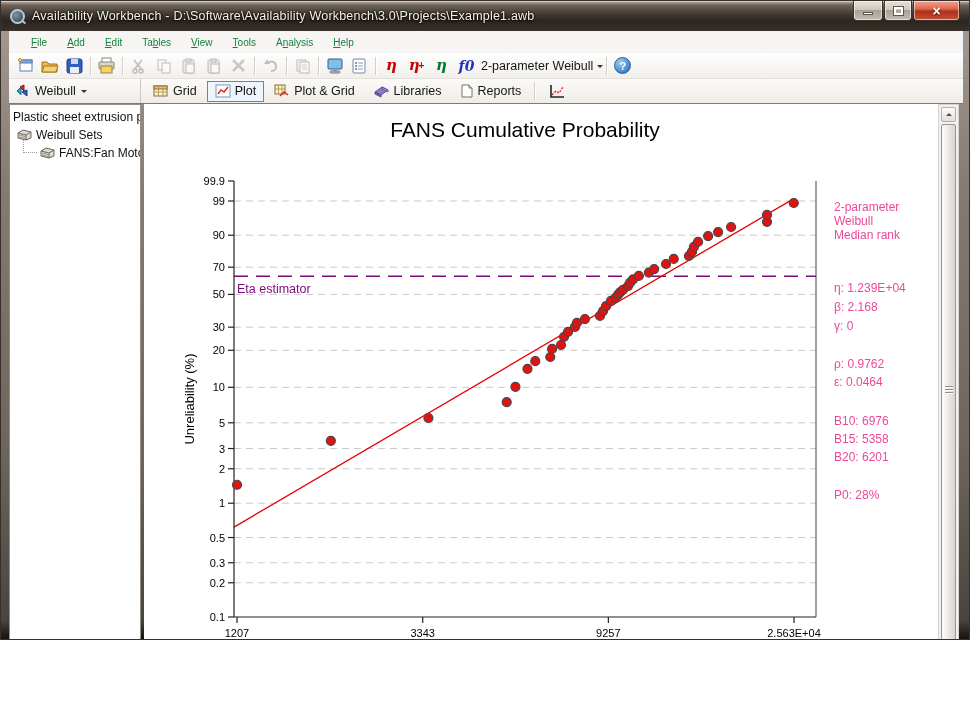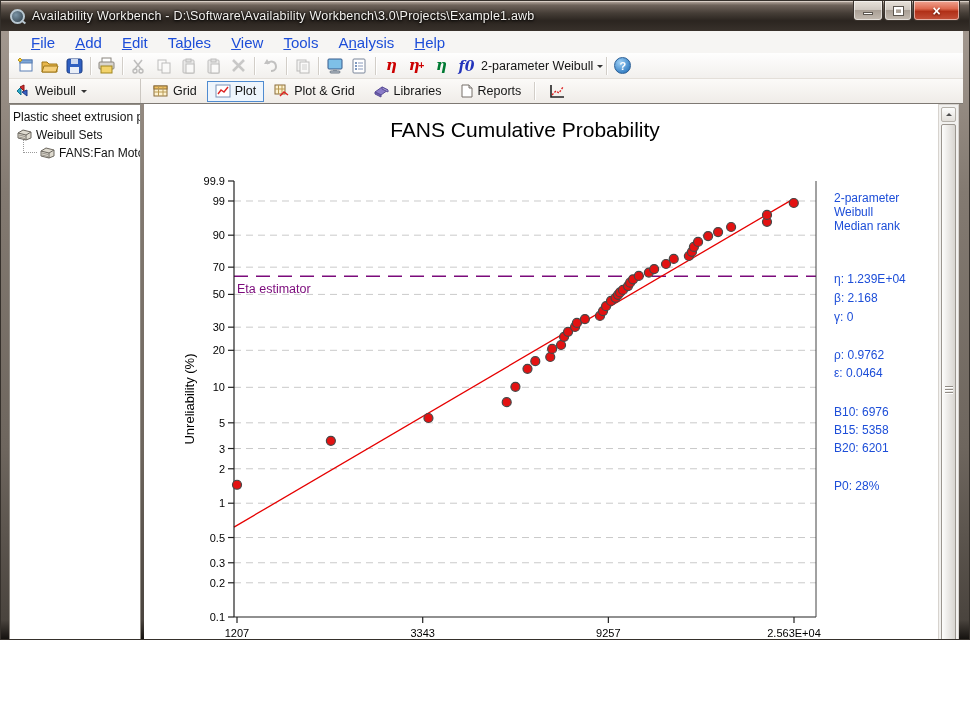--- a/index.html
+++ b/index.html
@@ -14,21 +14,21 @@
 .winbtns{position:absolute;right:9px;top:0;display:flex}
 .wbtn{height:20px;border:1px solid #3a332d;border-top:none;display:flex;align-items:center;justify-content:center;
  background:linear-gradient(180deg,#e8e2da 0%,#cfc8c0 45%,#a99f95 50%,#c4bbb1 100%);border-radius:0 0 4px 4px;margin-left:1px;box-shadow:inset 0 0 0 1px rgba(255,255,255,.55)}
 .wbtn.min{width:30px}.wbtn.max{width:28px}
 .wbtn.close{width:47px;background:linear-gradient(180deg,#f0a492 0%,#de6a50 40%,#b13018 55%,#c4513a 100%)}
 .glyph-min{width:10px;height:3px;background:#fff;border:1px solid #5c564f;margin-top:6px}
 .glyph-max{width:9px;height:8px;border:2px solid #fff;outline:1px solid #5c564f;background:transparent}
 .glyph-close{color:#fff;font-size:14px;font-weight:bold;text-shadow:0 1px 2px #5a1206;line-height:1}
 
 .menubar{position:absolute;left:8px;top:30px;width:954px;height:22px;background:#f6f5f3;display:flex;align-items:center;padding-left:12px}
-.menu-item{padding:3px 10px;font-size:15px;color:#1d4ed8;cursor:default}
+.menu-item{padding:3px 10px;font-size:10px;color:#15803d;cursor:default}
 .mn{text-decoration:underline}
 
 .toolbar{position:absolute;left:8px;top:52px;width:954px;height:26px;background:linear-gradient(180deg,#fefefe,#f2f0ed);display:flex;align-items:center;padding-left:3px;border-bottom:1px solid #e3dfd9}
 .tbtn{width:25px;height:22px;display:flex;align-items:center;justify-content:center;flex:none}
 .tsep{width:1px;height:18px;background:#d2cec8;box-shadow:1px 0 0 #fff;margin:0 3px;flex:none}
 .disabled{opacity:.42;filter:grayscale(1)}
 .eta{font-family:"DejaVu Serif",serif;font-style:italic;font-weight:bold;font-size:15px;line-height:1}
 .eta.red{color:#cc0000}.eta.green{color:#007a33}
 .etaplus{font-size:10px;font-weight:bold;color:#cc0000;vertical-align:sub;margin-left:-1px}
 .fdist{font-family:"DejaVu Serif",serif;font-style:italic;font-weight:bold;font-size:14px;color:#2233bb}
@@ -41,21 +41,21 @@
 .panel-head-label{font-size:12.5px;color:#151515}
 .tabbar{display:flex;align-items:center;padding-left:4px;gap:2px}
 .tab{display:flex;align-items:center;gap:4px;padding:0 7px;height:21px;font-size:12.5px;color:#151515;border:1px solid transparent}
 .tab.sel{border:1px solid #4f8bd0;background:#eef5fc}
 
 .leftpanel{position:absolute;left:8px;top:103px;width:132px;height:570px;background:#fff;border:1px solid #928d86;overflow:hidden}
 .tree-item{position:absolute;display:flex;align-items:center;gap:4px;font-size:12px;color:#111;white-space:nowrap}
 .connector{position:absolute;border-left:1px dotted #9a9a9a;border-bottom:1px dotted #9a9a9a}
 
 .content{position:absolute;left:143px;top:103px;width:794px;height:570px;background:#fff}
-.stats{position:absolute;left:690px;top:87px;width:102px;font-size:12px;color:#1d4ed8}
+.stats{position:absolute;left:690px;top:96px;width:102px;font-size:12px;color:#ec4899}
 .stats .g1 div{line-height:14px}
 .stats .g2{margin-top:37px}.stats .g2 div{line-height:19px}
 .stats .g3{margin-top:19px}.stats .g3 div{line-height:18px}
 .stats .g4{margin-top:21px}.stats .g4 div{line-height:18px}
 .stats .g5{margin-top:20px}.stats .g5 div{line-height:18px}
 
 .sbar{position:absolute;background:#f2f1ef;border:1px solid #d7d3ce}
 .sb-btn{position:absolute;display:flex;align-items:center;justify-content:center;background:linear-gradient(180deg,#fdfdfc,#e2dfda);border:1px solid #b5b1aa;border-radius:2px}
 .sb-thumb{position:absolute;background:linear-gradient(180deg,#fdfdfc,#d8d5d0);border:1px solid #9b968f;border-radius:2px;display:flex;align-items:center;justify-content:center}
 .sb-thumb.vert{background:linear-gradient(90deg,#fdfdfc,#d8d5d0)}

